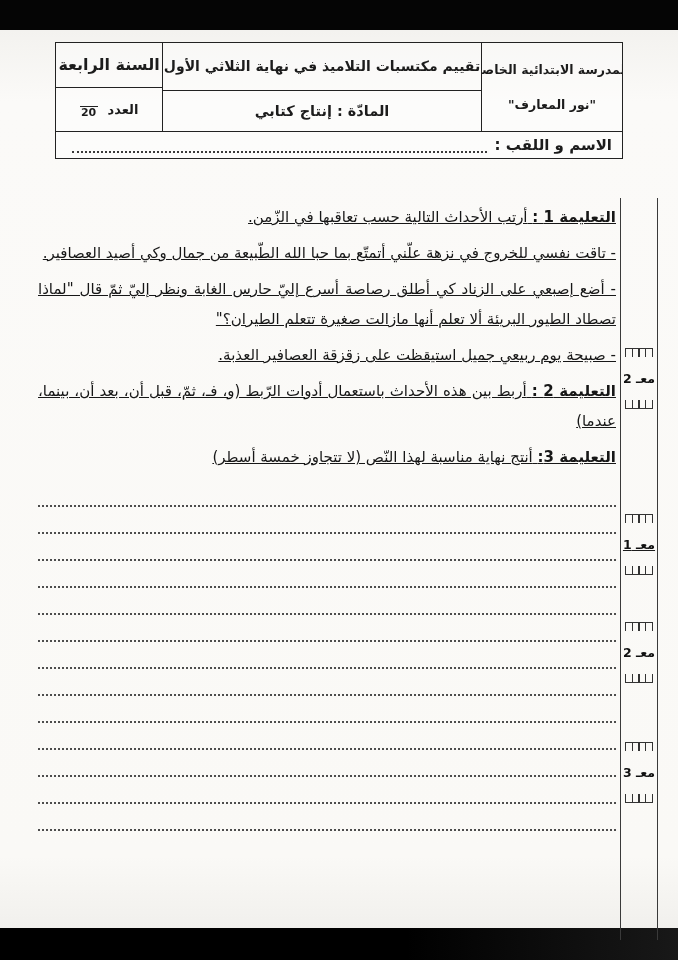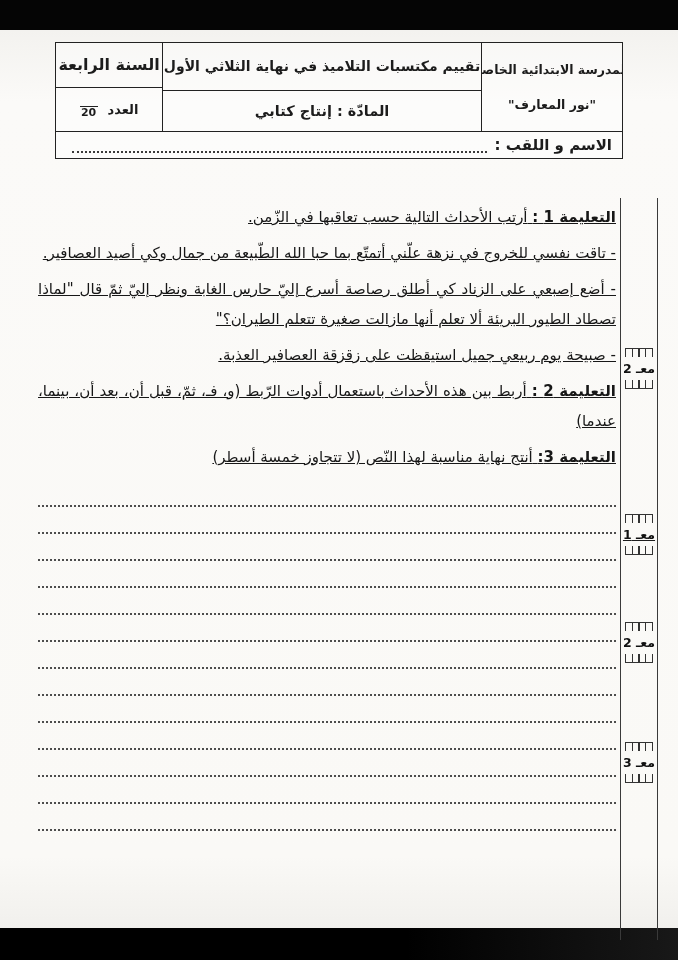--- a/index.html
+++ b/index.html
@@ -57,21 +57,21 @@
   .body-text p { margin: 0 0 6px 0; text-decoration: underline; }
   .instr-label { font-weight: bold; }
   .answers { margin-top: 8px; }
   .answer-line { height: 27px; border-bottom: 2px dotted #4d4d4d; }
 
   
   .margin-strip {
     position: absolute; left: 620px; top: 168px; width: 38px; height: 742px;
     border-left: 1.6px solid #3a3a3a; border-right: 1.6px solid #3a3a3a;
   }
-  .m-item { position: absolute; left: 0; width: 100%; display: flex; flex-direction: column; align-items: center; gap: 4px; }
+  .m-item { position: absolute; left: 0; width: 100%; display: flex; flex-direction: column; align-items: center; gap: 14px; }
   .m-item.i1 { top: 150px; }
   .m-item.i2 { top: 316px; text-decoration: underline; }
   .m-item.i3 { top: 424px; }
   .m-item.i4 { top: 544px; }
   .m-label { font-weight: bold; font-size: 12.5px; white-space: nowrap; direction: rtl; color: #111; }
   .comb { display: flex; }
   .comb span { width: 8px; height: 9px; border: 1.2px solid #333; }
   .comb span + span { margin-left: -1.2px; }
   .comb.down span { border-bottom: none; }
   .comb.up span { border-top: none; }

